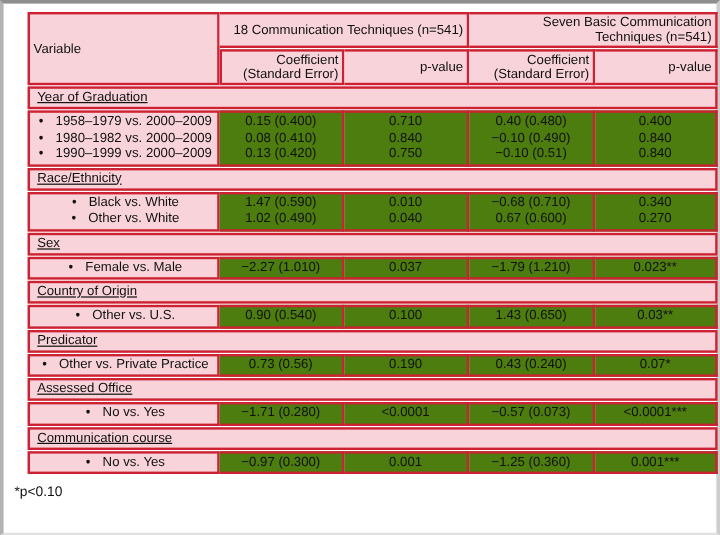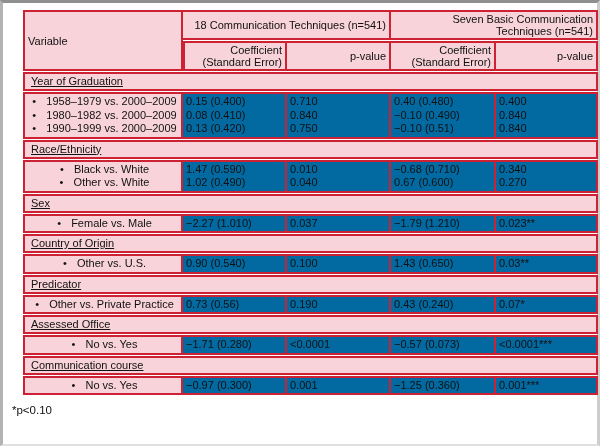--- a/index.html
+++ b/index.html
@@ -50,21 +50,21 @@
   tr.section th {
     background: #f8d3da; text-align: left;
     padding: 1px 6px; line-height: 13px; text-decoration: underline;
   }
   td.lbl {
     background: #f8d3da; text-align: center;
     padding: 1px 4px 1px 6px; line-height: 13.5px;
     white-space: nowrap;
   }
   td.num {
-    background: #0369a1; line-height: 13.5px;
+    background: #4d7c0f; text-align: center; line-height: 13.5px;
     white-space: nowrap;
   }
   .li::before {
     content: "\2022";
     display: inline-block; width: 14px;
     margin-left: 3px; text-align: left;
   }
   .notes { margin: 7px 0 0 1px; font-size: 11.5px; line-height: 15px; color: #111111; }
 </style>
 </head>

